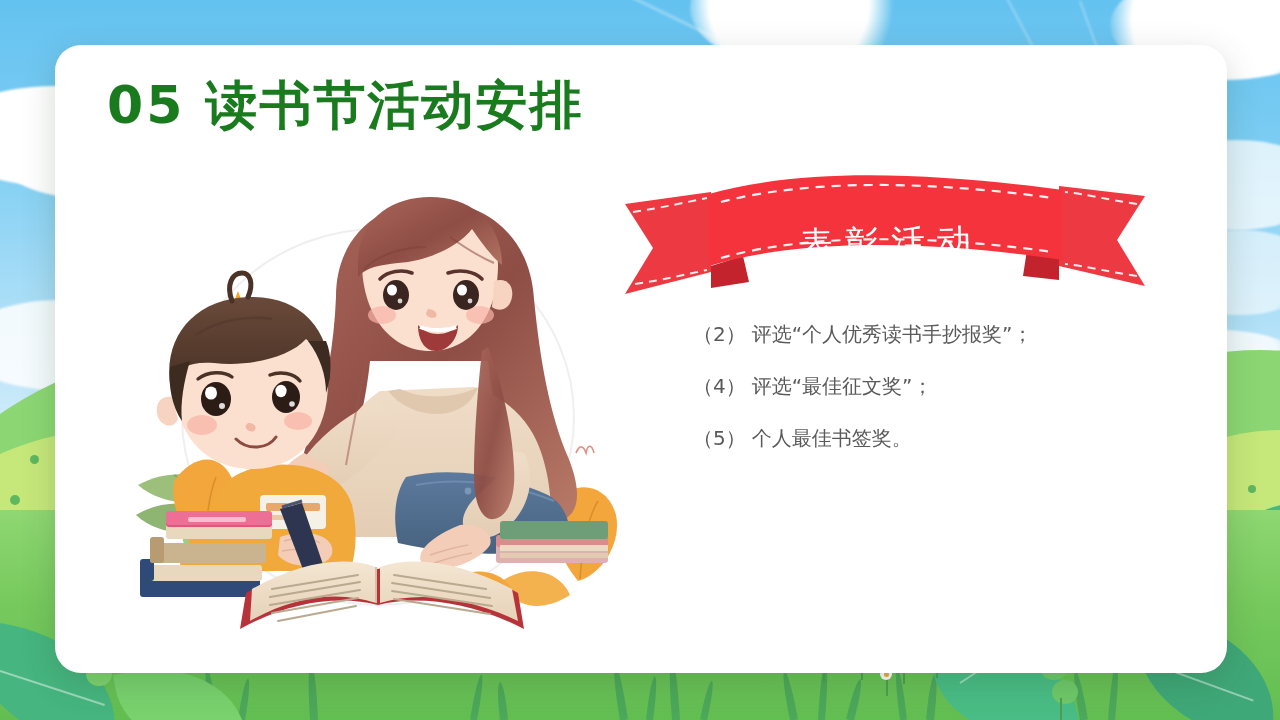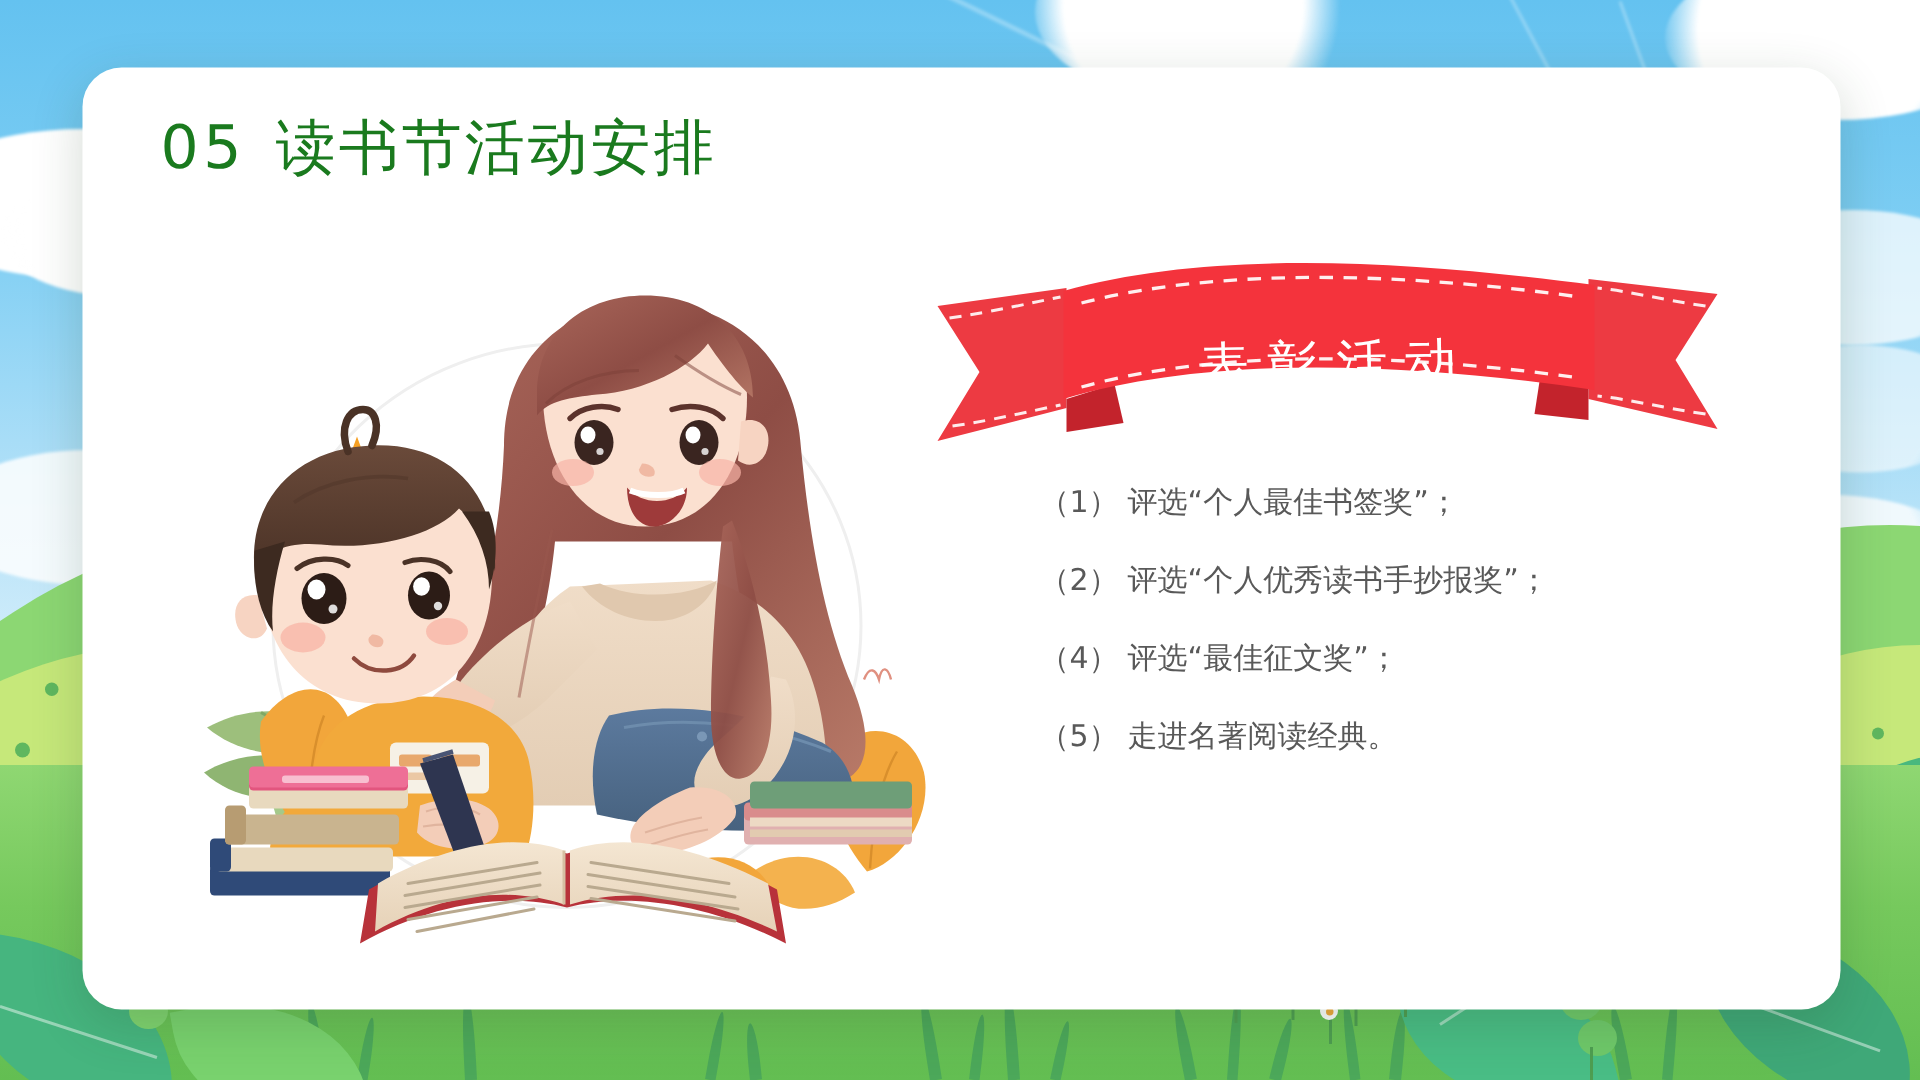--- a/index.html
+++ b/index.html
@@ -52,22 +52,22 @@
   #card {
     position:absolute; left:55px; top:45px; width:1172px; height:628px;
     background:#FFFFFF; border-radius:26px;
     box-shadow:0 10px 34px rgba(40,70,40,0.20);
     overflow:hidden;
   }
 
   
   #title {
     position:absolute; left:52px; top:26px;
-    color:#1A7A1E; font-size:40px; letter-spacing:2px; white-space:nowrap;
-    font-family:"DejaVu Sans","Liberation Sans",sans-serif; font-weight:400;
+    color:#1A7A1E; font-size:52px; letter-spacing:2px; white-space:nowrap;
+    font-family:"DejaVu Sans","Liberation Sans",sans-serif; font-weight:700;
   }
   #title .num { letter-spacing:3px; }
   #title .sep { display:inline-block; width:20px; }
 
   
   #illus { position:absolute; left:75px; top:140px; width:510px; height:480px; }
   #illus svg { width:100%; height:100%; display:block; }
 
   
   #ribbon { position:absolute; left:570px; top:133px; width:520px; height:125px; }
@@ -412,26 +412,23 @@
       <path d="M8 34 C 36 30, 62 24, 82 20" stroke="#FFFFFF" stroke-width="2" stroke-dasharray="8 6" fill="none" opacity=".9"></path>
       <path d="M10 106 C 38 102, 62 96, 82 92" stroke="#FFFFFF" stroke-width="2" stroke-dasharray="8 6" fill="none" opacity=".9"></path>
       <path d="M512 26 C 484 22, 460 16, 440 14" stroke="#FFFFFF" stroke-width="2" stroke-dasharray="8 6" fill="none" opacity=".9"></path>
       <path d="M512 98 C 484 94, 460 88, 440 86" stroke="#FFFFFF" stroke-width="2" stroke-dasharray="8 6" fill="none" opacity=".9"></path>
     </svg>
     <div id="ribbon-text">表彰活动</div>
   </div>
 
   <div id="list">
     <div class="li">
-      <span class="idx">（1）</span><span class="gap"></span><span>评选“个人最佳书签奖”；</span>
-    </div>
-    <div class="li">
       <span class="idx">（2）</span><span class="gap"></span><span>评选“个人优秀读书手抄报奖”；</span>
     </div>
     <div class="li">
       <span class="idx">（4）</span><span class="gap"></span><span>评选“最佳征文奖”；</span>
     </div>
     <div class="li">
-      <span class="idx">（5）</span><span class="gap"></span><span>走进名著阅读经典。</span>
+      <span class="idx">（5）</span><span class="gap"></span><span>个人最佳书签奖。</span>
     </div>
   </div>
 
 </div>
 
 </body></html>

